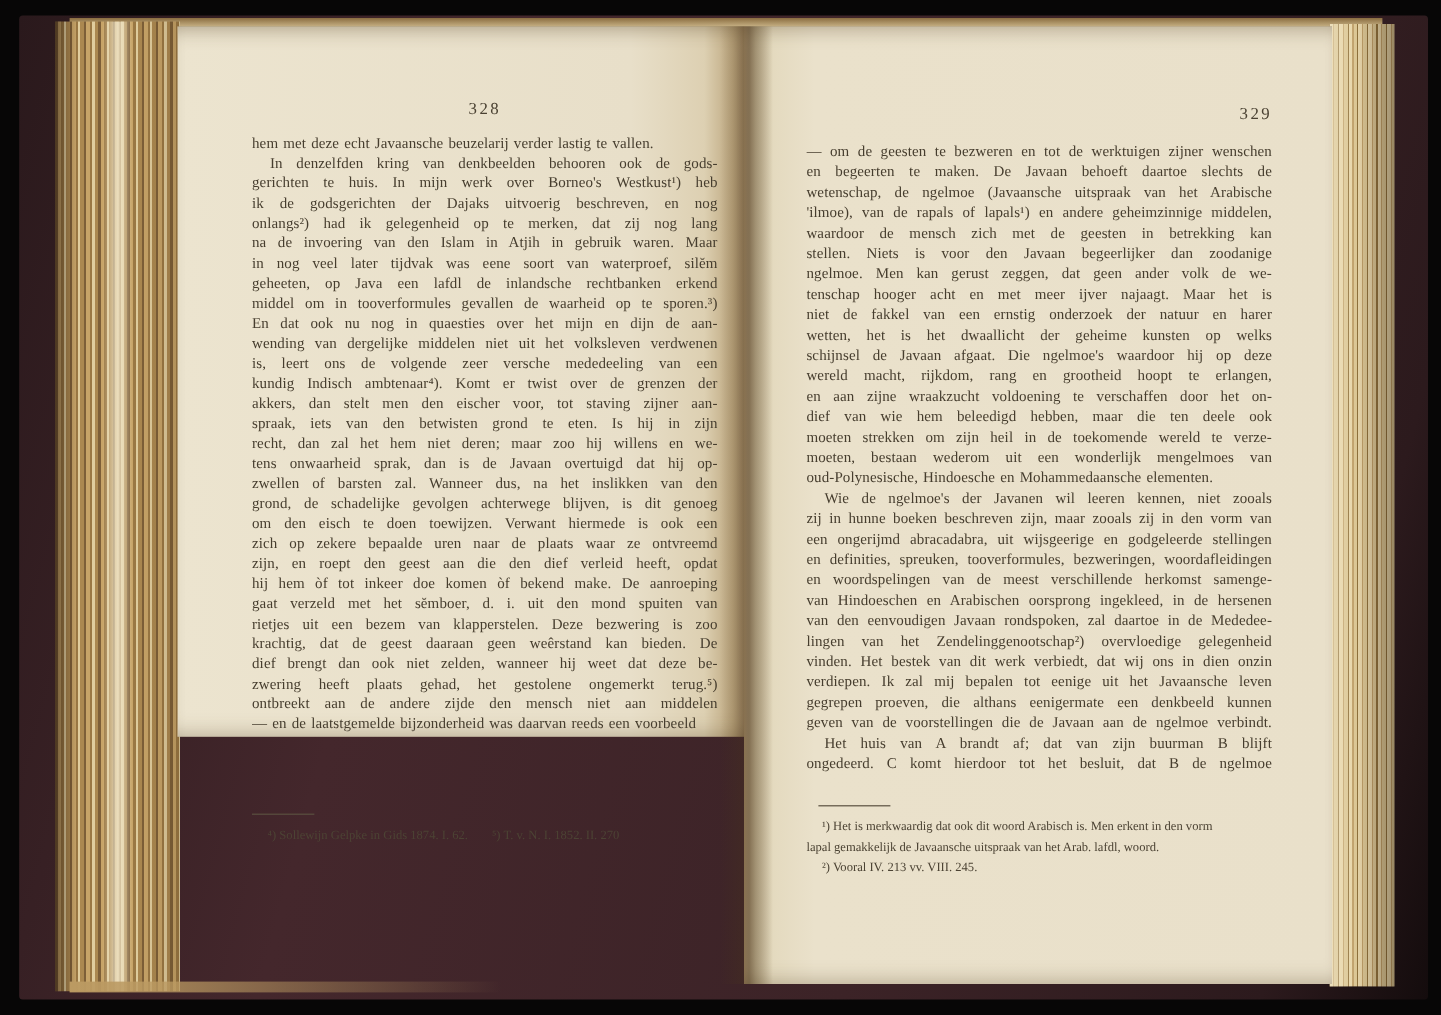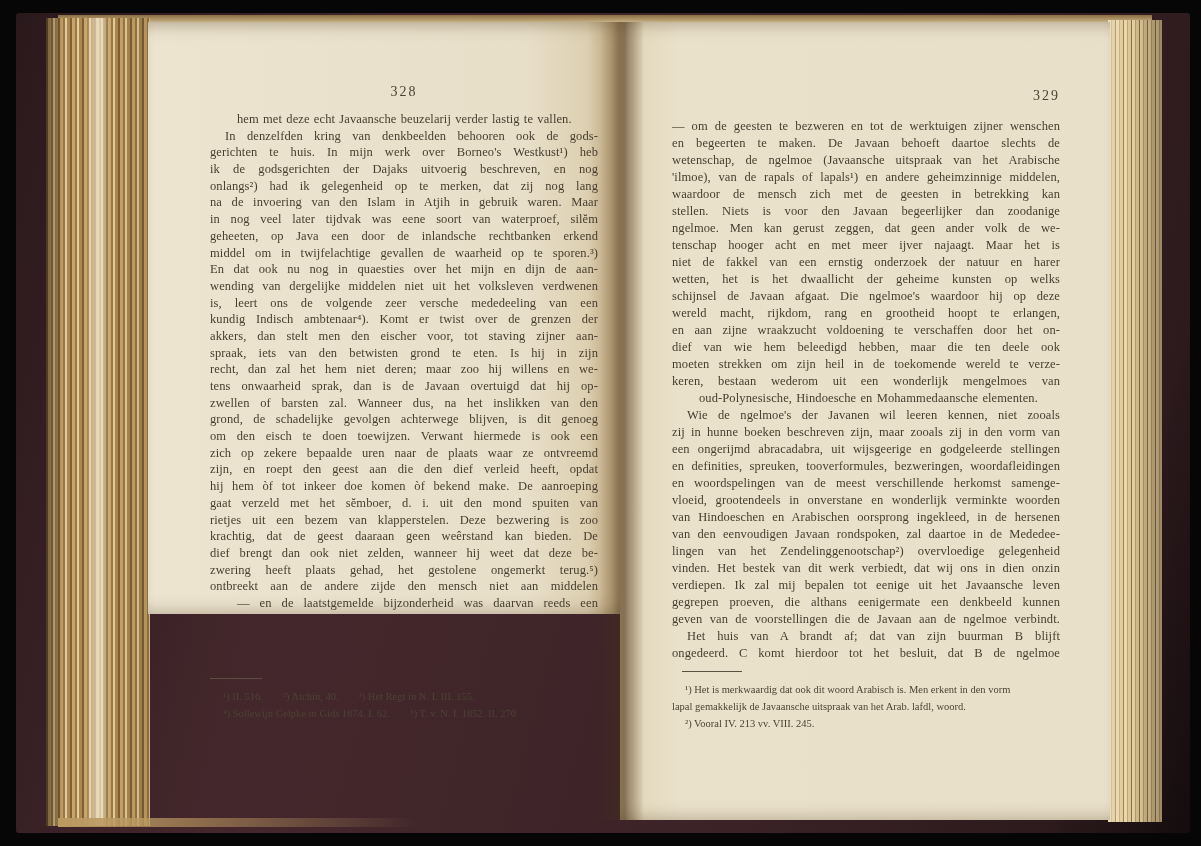--- a/index.html
+++ b/index.html
@@ -63,21 +63,21 @@
   .textblock{position:absolute;width:100%;}
   .page-left  .textblock{top:89px;}
   .page-right .textblock{top:96px;}
   .tline{
     font-size:12.5px;line-height:16.7px;height:16.7px;overflow:hidden;
     text-align:justify;text-align-last:justify;
     word-spacing:.08em;letter-spacing:.1px;white-space:normal;
   }
   .page-right .tline{line-height:17px;height:17px;}
   .tline.indent{text-indent:15px;font-family:Liberation Serif, serif;}
-  .tline.flush{text-align-last:left;margin-left:27px;}
+  .tline.flush{text-align-last:left;}
   .fnrule{position:absolute;height:1px;background:#5a5040;}
   .page-left  .fnrule{top:656px;left:0;width:52px;}
   .page-right .fnrule{top:649px;left:10px;width:60px;}
   .footnotes{position:absolute;width:100%;font-size:10.5px;line-height:17px;color:#4c4334;}
   .page-left  .footnotes{top:666px;}
   .page-right .footnotes{top:659px;}
   .fline{white-space:nowrap;overflow:hidden;}
   .fline.indent{text-indent:13px;}
   .fseg{margin-right:20px;}
   .fseg:last-child{margin-right:0;}
@@ -102,22 +102,22 @@
     <div class="content">
       <div class="pagenum">328</div>
       <div class="textblock">
           <div class="tline flush">hem met deze echt Javaansche beuzelarij verder lastig te vallen.</div>
           <div class="tline indent">In denzelfden kring van denkbeelden behooren ook de gods-</div>
           <div class="tline">gerichten te huis. In mijn werk over Borneo's Westkust¹) heb</div>
           <div class="tline">ik de godsgerichten der Dajaks uitvoerig beschreven, en nog</div>
           <div class="tline">onlangs²) had ik gelegenheid op te merken, dat zij nog lang</div>
           <div class="tline">na de invoering van den Islam in Atjih in gebruik waren. Maar</div>
           <div class="tline">in nog veel later tijdvak was eene soort van waterproef, silĕm</div>
-          <div class="tline">geheeten, op Java een door de inlandsche rechtbanken erkend</div>
-          <div class="tline">middel om in twijfelachtige gevallen de waarheid op te sporen.³)</div>
+          <div class="tline">geheeten, op Java een lafdl de inlandsche rechtbanken erkend</div>
+          <div class="tline">middel om in tooverformules gevallen de waarheid op te sporen.³)</div>
           <div class="tline">En dat ook nu nog in quaesties over het mijn en dijn de aan-</div>
           <div class="tline">wending van dergelijke middelen niet uit het volksleven verdwenen</div>
           <div class="tline">is, leert ons de volgende zeer versche mededeeling van een</div>
           <div class="tline">kundig Indisch ambtenaar⁴). Komt er twist over de grenzen der</div>
           <div class="tline">akkers, dan stelt men den eischer voor, tot staving zijner aan-</div>
           <div class="tline">spraak, iets van den betwisten grond te eten. Is hij in zijn</div>
           <div class="tline">recht, dan zal het hem niet deren; maar zoo hij willens en we-</div>
           <div class="tline">tens onwaarheid sprak, dan is de Javaan overtuigd dat hij op-</div>
           <div class="tline">zwellen of barsten zal. Wanneer dus, na het inslikken van den</div>
           <div class="tline">grond, de schadelijke gevolgen achterwege blijven, is dit genoeg</div>
@@ -128,21 +128,20 @@
           <div class="tline">gaat verzeld met het sĕmboer, d. i. uit den mond spuiten van</div>
           <div class="tline">rietjes uit een bezem van klapperstelen. Deze bezwering is zoo</div>
           <div class="tline">krachtig, dat de geest daaraan geen weêrstand kan bieden. De</div>
           <div class="tline">dief brengt dan ook niet zelden, wanneer hij weet dat deze be-</div>
           <div class="tline">zwering heeft plaats gehad, het gestolene ongemerkt terug.⁵)</div>
           <div class="tline">ontbreekt aan de andere zijde den mensch niet aan middelen</div>
           <div class="tline flush">— en de laatstgemelde bijzonderheid was daarvan reeds een voorbeeld</div>
         </div>
       <div class="fnrule"></div>
       <div class="footnotes">
-          <div class="fline indent"><span class="fseg">¹) II. 516.</span><span class="fseg">²) Atchin, 40.</span><span class="fseg">³) Het Regt in N. I. III. 155.</span></div>
           <div class="fline indent"><span class="fseg">⁴) Sollewijn Gelpke in Gids 1874. I. 62.</span><span class="fseg">⁵) T. v. N. I. 1852. II. 270</span></div>
         </div>
     </div>
   </div>
 
   <div class="page page-right">
     <div class="content">
       <div class="pagenum">329</div>
       <div class="textblock">
           <div class="tline">— om de geesten te bezweren en tot de werktuigen zijner wenschen</div>
@@ -153,28 +152,27 @@
           <div class="tline">stellen. Niets is voor den Javaan begeerlijker dan zoodanige</div>
           <div class="tline">ngelmoe. Men kan gerust zeggen, dat geen ander volk de we-</div>
           <div class="tline">tenschap hooger acht en met meer ijver najaagt. Maar het is</div>
           <div class="tline">niet de fakkel van een ernstig onderzoek der natuur en harer</div>
           <div class="tline">wetten, het is het dwaallicht der geheime kunsten op welks</div>
           <div class="tline">schijnsel de Javaan afgaat. Die ngelmoe's waardoor hij op deze</div>
           <div class="tline">wereld macht, rijkdom, rang en grootheid hoopt te erlangen,</div>
           <div class="tline">en aan zijne wraakzucht voldoening te verschaffen door het on-</div>
           <div class="tline">dief van wie hem beleedigd hebben, maar die ten deele ook</div>
           <div class="tline">moeten strekken om zijn heil in de toekomende wereld te verze-</div>
-          <div class="tline">keren, bestaan wederom uit een wonderlijk mengelmoes van</div>
+          <div class="tline">moeten, bestaan wederom uit een wonderlijk mengelmoes van</div>
           <div class="tline flush">oud-Polynesische, Hindoesche en Mohammedaansche elementen.</div>
           <div class="tline indent">Wie de ngelmoe's der Javanen wil leeren kennen, niet zooals</div>
           <div class="tline">zij in hunne boeken beschreven zijn, maar zooals zij in den vorm van</div>
           <div class="tline">een ongerijmd abracadabra, uit wijsgeerige en godgeleerde stellingen</div>
           <div class="tline">en definities, spreuken, tooverformules, bezweringen, woordafleidingen</div>
           <div class="tline">en woordspelingen van de meest verschillende herkomst samenge-</div>
-          <div class="tline">vloeid, grootendeels in onverstane en wonderlijk verminkte woorden</div>
           <div class="tline">van Hindoeschen en Arabischen oorsprong ingekleed, in de hersenen</div>
           <div class="tline">van den eenvoudigen Javaan rondspoken, zal daartoe in de Mededee-</div>
           <div class="tline">lingen van het Zendelinggenootschap²) overvloedige gelegenheid</div>
           <div class="tline">vinden. Het bestek van dit werk verbiedt, dat wij ons in dien onzin</div>
           <div class="tline">verdiepen. Ik zal mij bepalen tot eenige uit het Javaansche leven</div>
           <div class="tline">gegrepen proeven, die althans eenigermate een denkbeeld kunnen</div>
           <div class="tline">geven van de voorstellingen die de Javaan aan de ngelmoe verbindt.</div>
           <div class="tline indent">Het huis van A brandt af; dat van zijn buurman B blijft</div>
           <div class="tline">ongedeerd. C komt hierdoor tot het besluit, dat B de ngelmoe</div>
         </div>

